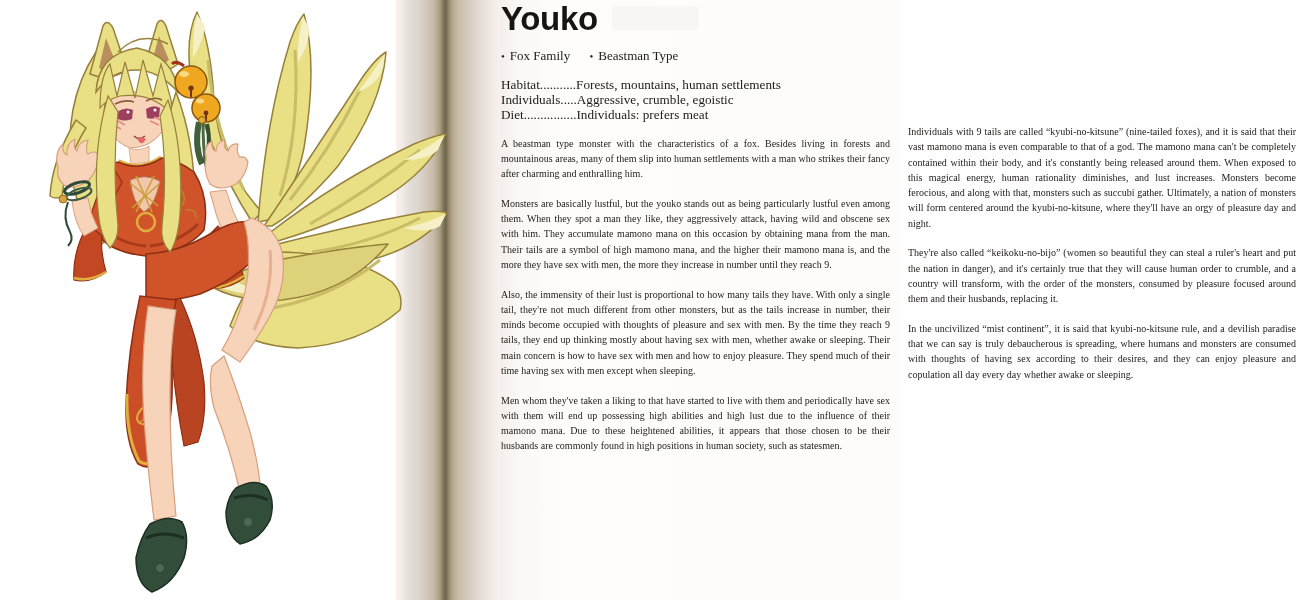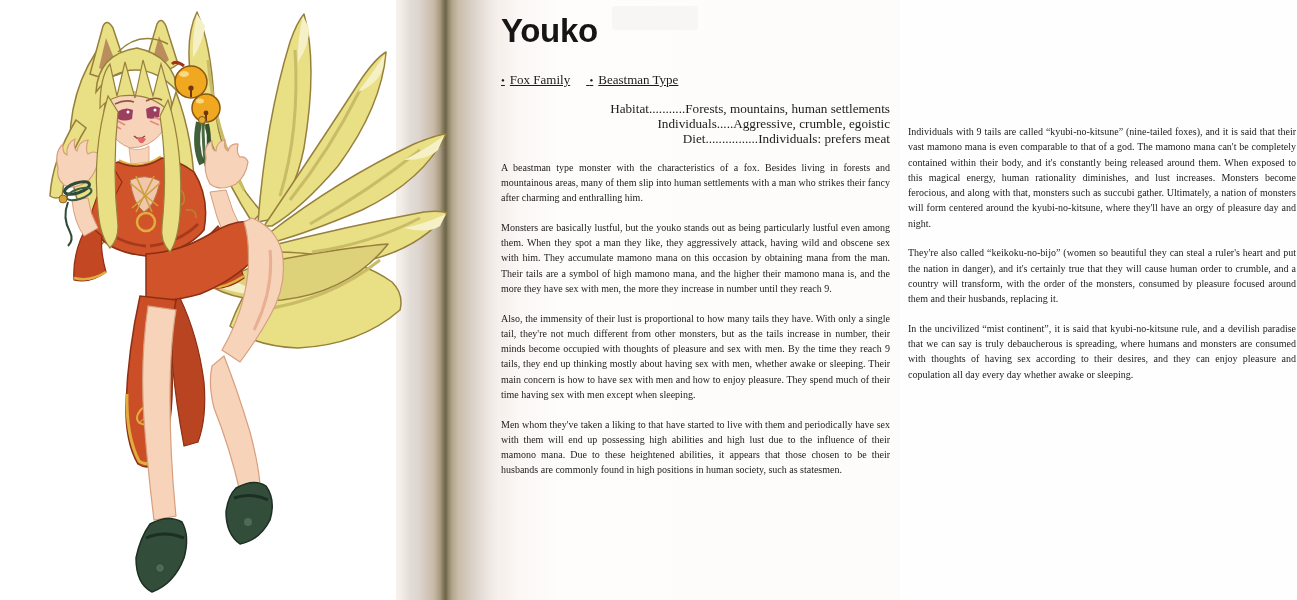--- a/index.html
+++ b/index.html
@@ -15,29 +15,29 @@
       #6e6549 48%,#8d8166 50%,
       #b3a68c 54%,#cabda9 60%,
       #d3c8bc 68%,#ddd5cd 76%,
       #e7e0da 84%,#f0eae6 92%,#f7f2ee 100%);}
   .page-left-bg{position:absolute;left:500px;top:0;width:400px;height:600px;
     background:linear-gradient(90deg,#f6efec 0%,#fbf8f5 5%,#fefdfc 16%,#fdfcfb 100%);}
   .page-right-bg{position:absolute;left:900px;top:0;width:397px;height:600px;background:#fefefe;}
   .ghost-mark{position:absolute;left:612px;top:6px;width:86px;height:24px;
     background:#f2f0ef;opacity:.55;border-radius:3px;}
   .artwork{position:absolute;left:0;top:0;width:500px;height:600px;}
-  .col{position:absolute;top:12px;}
+  .col{position:absolute;top:0;}
   .col-left{left:501px;width:389px;}
   .col-right{left:908px;top:124px;width:388px;}
   .title{font-family:"Liberation Sans",sans-serif;font-weight:700;font-size:33px;
     line-height:38px;letter-spacing:-.3px;color:#161514;}
-  .meta{margin-top:22px;font-size:13px;line-height:15px;text-decoration:underline;}
+  .meta{margin-top:10px;font-size:13px;line-height:15px;}
   .meta .tag{margin-right:16px;}
   .meta .bullet{font-size:11px;margin-right:5px;}
-  .stats{margin-top:13px;font-size:13.2px;line-height:15.2px;text-align:right;}
+  .stats{margin-top:13px;font-size:13.2px;line-height:15.2px;}
   .paras{margin-top:13px;}
   p.body{margin:0 0 14.5px 0;font-size:10px;line-height:15.25px;
     text-align:justify;hyphens:auto;-webkit-hyphens:auto;}
 </style>
 </head>
 <body>
 
 <div id="screen">
 
   <div class="page-left-bg"></div>

